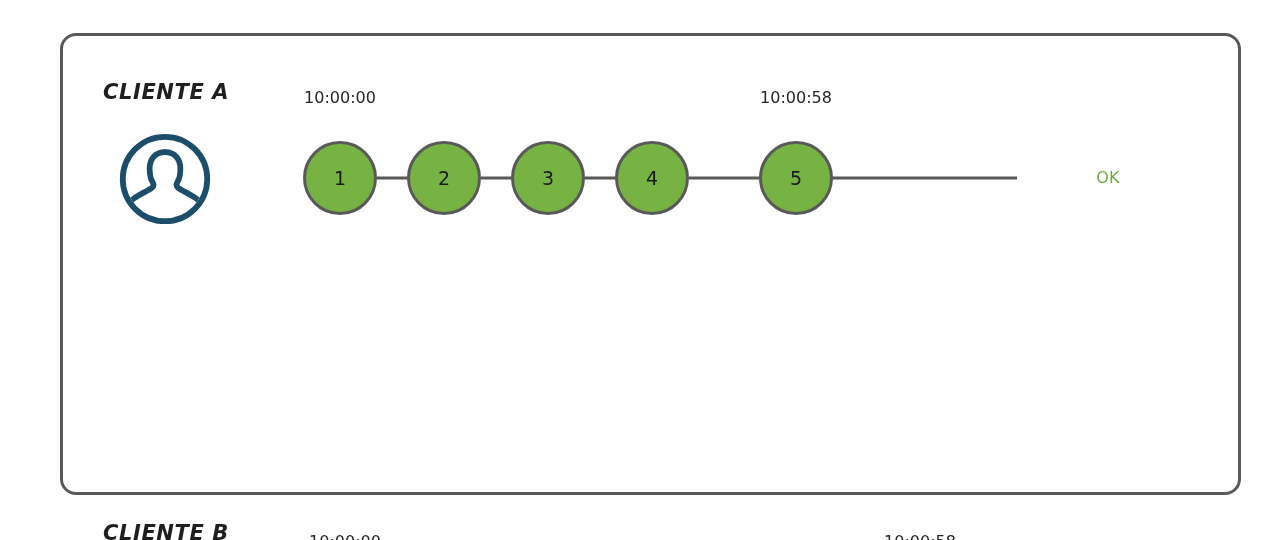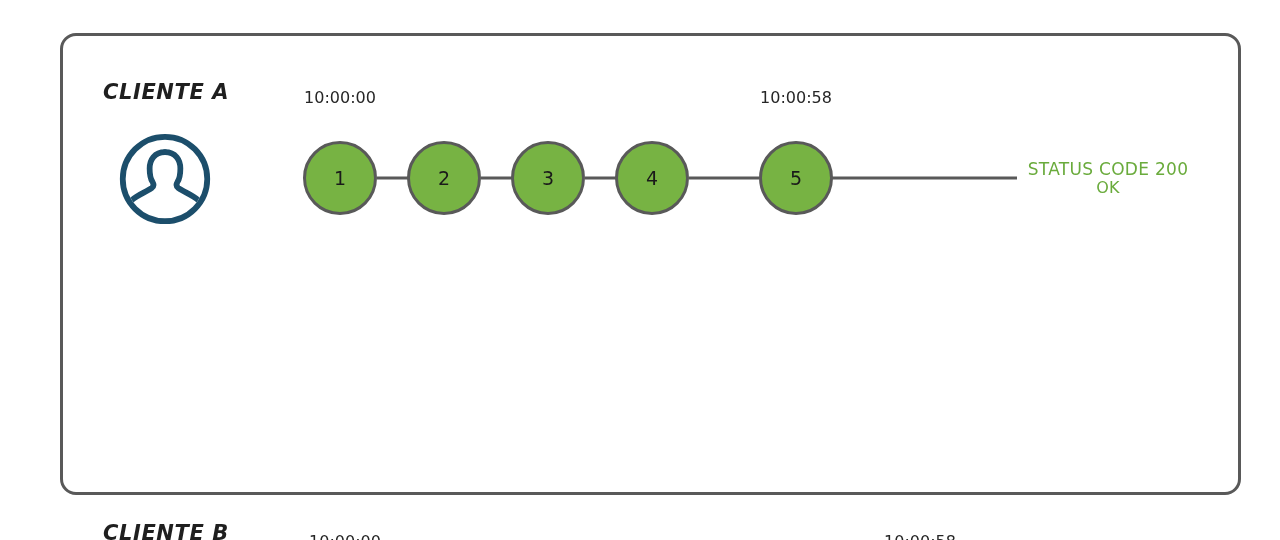--- a/index.html
+++ b/index.html
@@ -181,21 +181,20 @@
       <div class="connector" style="left:793px; top:0; width:224px;"></div>
 
       <div class="node ok" style="left:340px; top:0;">1</div>
       <div class="node ok" style="left:444px; top:0;">2</div>
       <div class="node ok" style="left:548px; top:0;">3</div>
       <div class="node ok" style="left:652px; top:0;">4</div>
       <div class="node ok" style="left:796px; top:0;">5</div>
     </div>
 
     <div class="status ok" style="left:1108px; top:178px;">
-      <span class="line1">STATUS CODE 200</span>
       <span class="line2">OK</span>
     </div>
   </div>
 
   <div class="row row-b">
     <div class="client-label">CLIENTE B</div>
 
     <div class="timestamp" style="left:345px; top:310px;">10:00:00</div>
     <div class="timestamp" style="left:920px; top:310px;">10:00:58</div>
 

